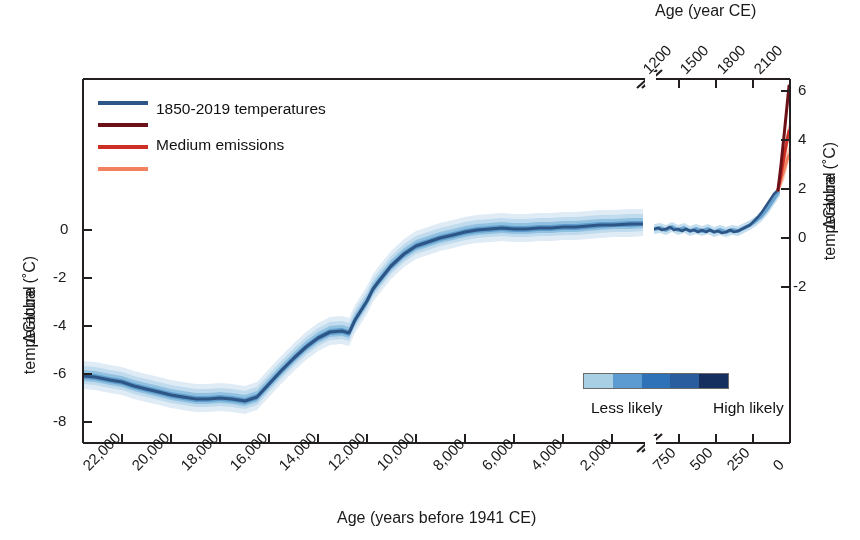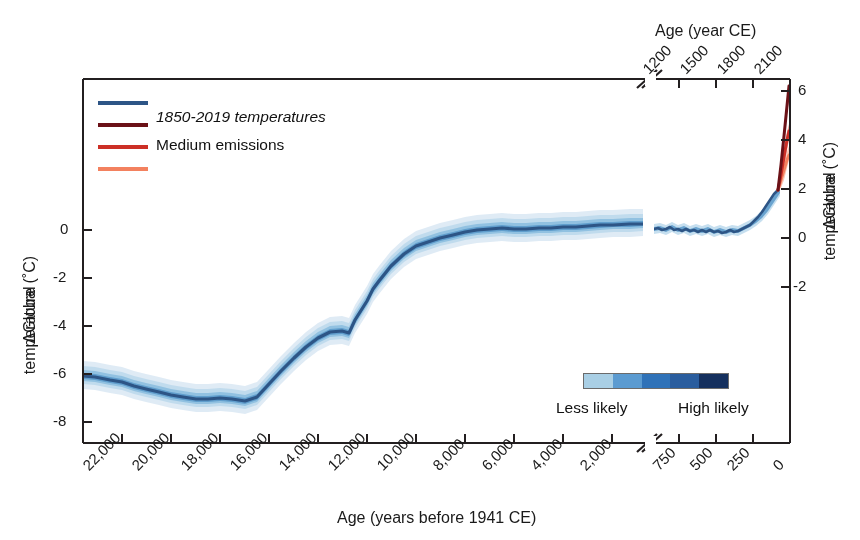--- a/index.html
+++ b/index.html
@@ -47,21 +47,21 @@
     font-size: 15.5px;
     color: #111;
     white-space: nowrap;
   }
   .legend-swatch {
     position: absolute;
     height: 4px;
     border-radius: 0;
   }
   .cb-cell { position: absolute; top: 0; height: 100%; }
-  .cb-text { font-size: 15.5px; color: #111; white-space: nowrap; }
+  .cb-text { font-size: 15.5px; color: #111; white-space: nowrap; margin-left: 35px; }
 </style>
 </head>
 <body>
 
 <div id="figure">
 
   
   <svg width="860" height="540" viewBox="0 0 860 540">
     <defs>
       <clipPath id="clipLeft">
@@ -168,21 +168,21 @@
     </g>
 
     <rect x="645" y="72" width="11" height="14" fill="#ffffff"></rect>
     <rect x="645" y="436" width="11" height="14" fill="#ffffff"></rect>
   </svg>
 
   
   <div class="abs" style="left:98px; top:92px; width:260px;">
     <div class="abs" style="left:0; top:0; height:22px; width:260px;">
       <span class="legend-swatch" style="left:0; top:9px; width:50px; background:#2d5586;"></span>
-      <span class="legend-label abs" style="left:58px; top:16px;font-style:italic;">1850-2019 temperatures</span>
+      <span class="legend-label abs" style="left:58px; top:8px;">1850-2019 temperatures</span>
     </div>
     <div class="abs" style="left:0; top:22px; height:22px; width:260px;">
       <span class="legend-swatch" style="left:0; top:9px; width:50px; background:#6b1117;"></span>
     </div>
     <div class="abs" style="left:0; top:44px; height:22px; width:260px;">
       <span class="legend-swatch" style="left:0; top:9px; width:50px; background:#cc2f26;"></span>
       <span class="legend-label abs" style="left:58px; top:0;">Medium emissions</span>
     </div>
     <div class="abs" style="left:0; top:66px; height:22px; width:260px;">
       <span class="legend-swatch" style="left:0; top:9px; width:50px; background:#f3815f;"></span>
@@ -232,21 +232,21 @@
   <span class="rot-tick abs" style="left:729px; top:459px; transform:rotate(-45deg);">250</span>
   <span class="rot-tick abs" style="left:775px; top:459px; transform:rotate(-45deg);">0</span>
 
   
   <span class="rot-tick abs" style="left:651px; top:60px; transform:rotate(-45deg); transform-origin:left bottom;">1200</span>
   <span class="rot-tick abs" style="left:688px; top:60px; transform:rotate(-45deg); transform-origin:left bottom;">1500</span>
   <span class="rot-tick abs" style="left:725px; top:60px; transform:rotate(-45deg); transform-origin:left bottom;">1800</span>
   <span class="rot-tick abs" style="left:762px; top:60px; transform:rotate(-45deg); transform-origin:left bottom;">2100</span>
 
   
-  <span class="axis-title abs" style="left:655px; top:2px;margin-top:20px;">Age (year CE)</span>
+  <span class="axis-title abs" style="left:655px; top:2px;">Age (year CE)</span>
   <span class="axis-title abs" style="left:337px; top:509px;">Age (years before 1941 CE)</span>
 
   
   <span class="axis-title-v abs" style="left:-20px; top:306px; width:100px; text-align:center; transform:rotate(-90deg);">ΔGlobal</span>
   <span class="axis-title-v abs" style="left:-50px; top:306px; width:160px; text-align:center; transform:rotate(-90deg);">temperature (˚C)</span>
 
   
   <span class="axis-title-v abs" style="left:780px; top:192px; width:100px; text-align:center; transform:rotate(-90deg);">ΔGlobal</span>
   <span class="axis-title-v abs" style="left:750px; top:192px; width:160px; text-align:center; transform:rotate(-90deg);">temperature (˚C)</span>
 

